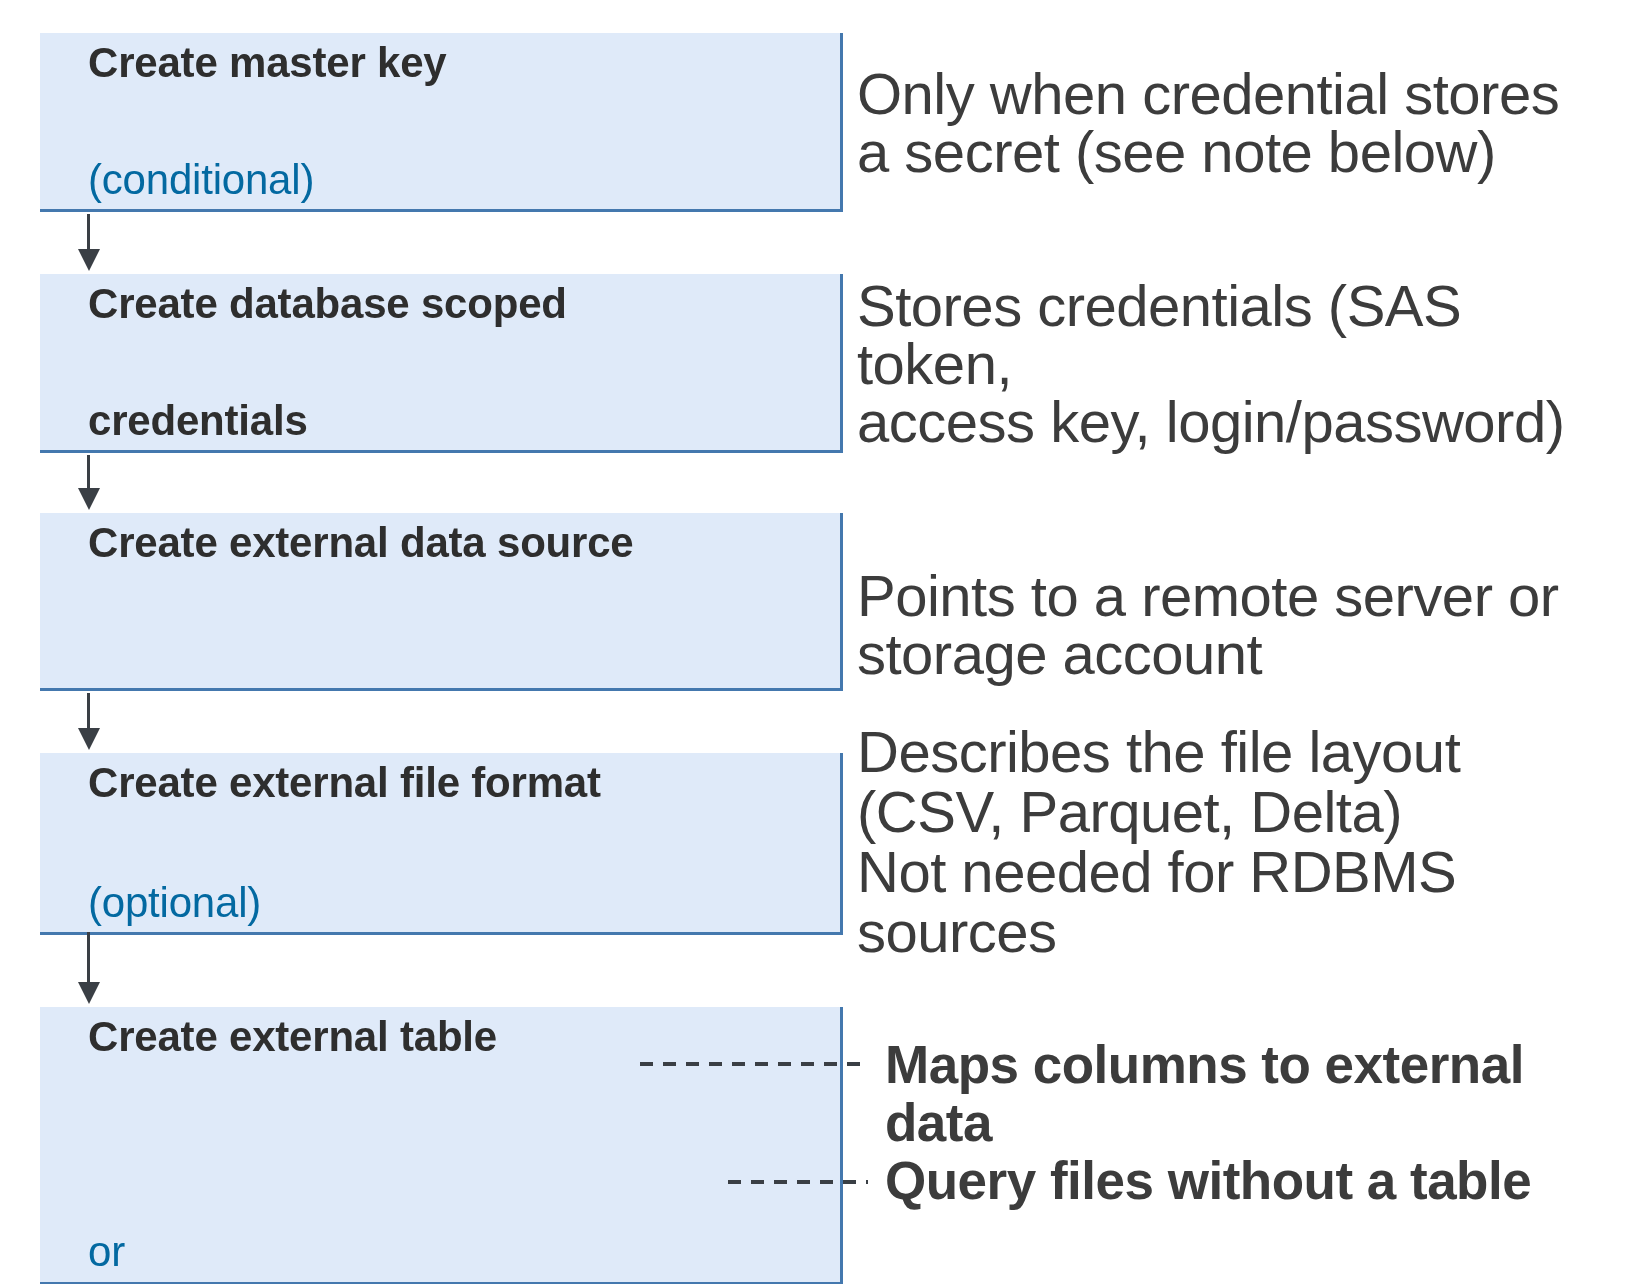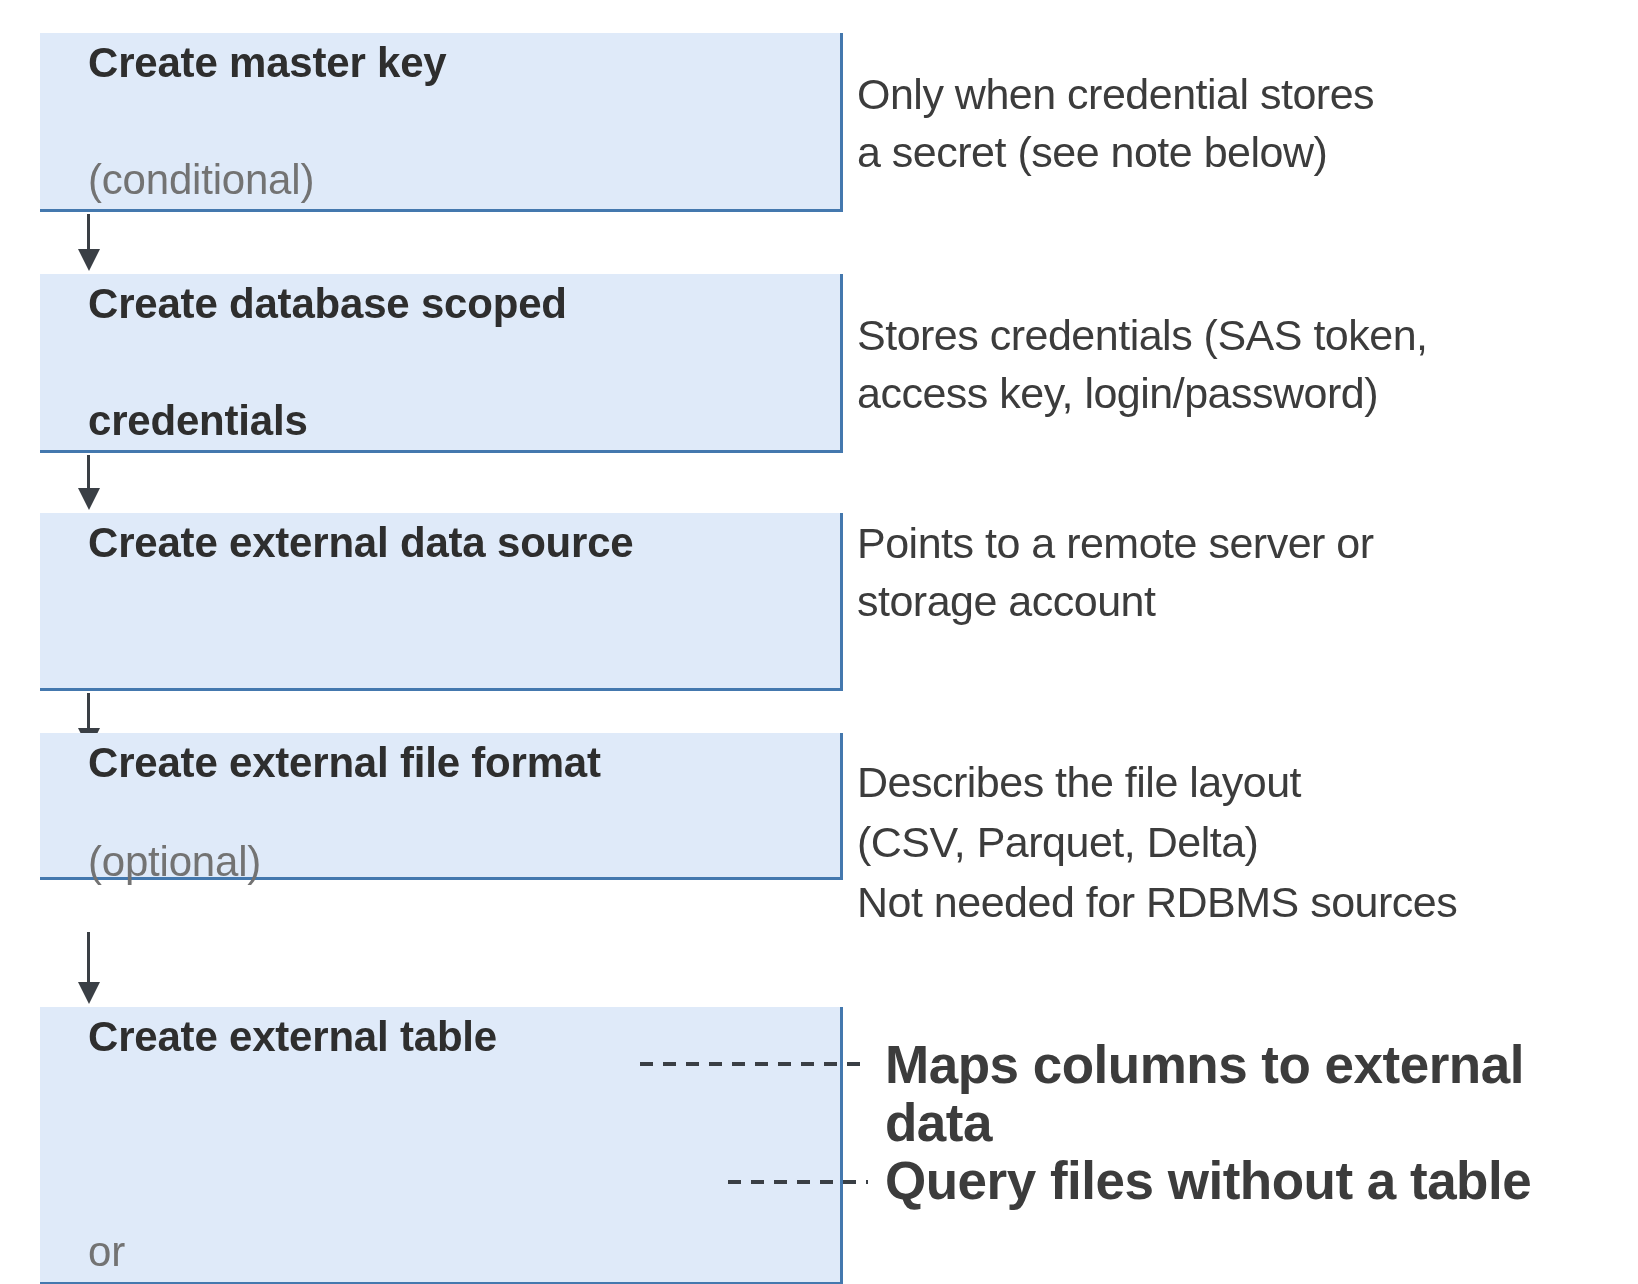--- a/index.html
+++ b/index.html
@@ -23,47 +23,47 @@
     box-sizing:border-box;
     background:var(--box-fill);
     border-right:3px solid var(--box-border);
     border-bottom:3px solid var(--box-border);
     display:flex;flex-direction:column;justify-content:space-between;
     padding-left:48px;
     color:var(--box-text);
     font-size:42px;line-height:59px;letter-spacing:-0.2px;
   }
   .flow-box .bold{font-weight:700;}
-  .flow-box .regular{font-weight:400;color:#737373;}
+  .flow-box .regular{font-weight:400;color:#0369a1;}
   .box1{top:33px;height:179px;}
   .box2{top:274px;height:179px;}
   .box3{top:513px;height:178px;}
-  .box4{top:733px;height:147px;gap:40px;}
+  .box4{top:753px;height:182px;gap:40px;}
   .box5{top:1007px;height:278px;line-height:60px;}
   .arrow{position:absolute;left:78px;width:22px;}
   .arrow-line{position:absolute;left:9px;top:0;width:3px;background:var(--arrow);}
   .arrow-head{
     position:absolute;left:0;bottom:0;width:0;height:0;
     border-left:11px solid transparent;
     border-right:11px solid transparent;
     border-top:22px solid var(--arrow);
   }
   .arrow1{top:214px;height:57px;} .arrow1 .arrow-line{height:35px;}
   .arrow2{top:455px;height:55px;} .arrow2 .arrow-line{height:33px;}
   .arrow3{top:693px;height:57px;} .arrow3 .arrow-line{height:35px;}
   .arrow4{top:932px;height:72px;} .arrow4 .arrow-line{height:50px;}
   .annotation{
     position:absolute;left:857px;width:760px;
     display:flex;flex-direction:column;justify-content:center;
     color:var(--ann-text);
-    font-size:43px;line-height:58px;letter-spacing:-0.5px;font-weight:400;
+    font-size:58px;line-height:58px;letter-spacing:-0.5px;font-weight:400;
   }
   .ann1{top:33px;height:179px;}
   .ann2{top:274px;height:179px;}
-  .ann3{top:483px;height:178px;}
+  .ann3{top:536px;height:178px;}
   .ann4{top:750px;height:183px;line-height:60px;}
   .ann-line-single{
     position:absolute;left:885px;width:740px;height:58px;
     color:var(--ann-text);
     font-size:53px;line-height:58px;letter-spacing:-0.5px;font-weight:bold;
   }
   .ann5a{top:1036px;}
   .ann5b{top:1152px;}
   .dash{
     position:absolute;height:4px;

